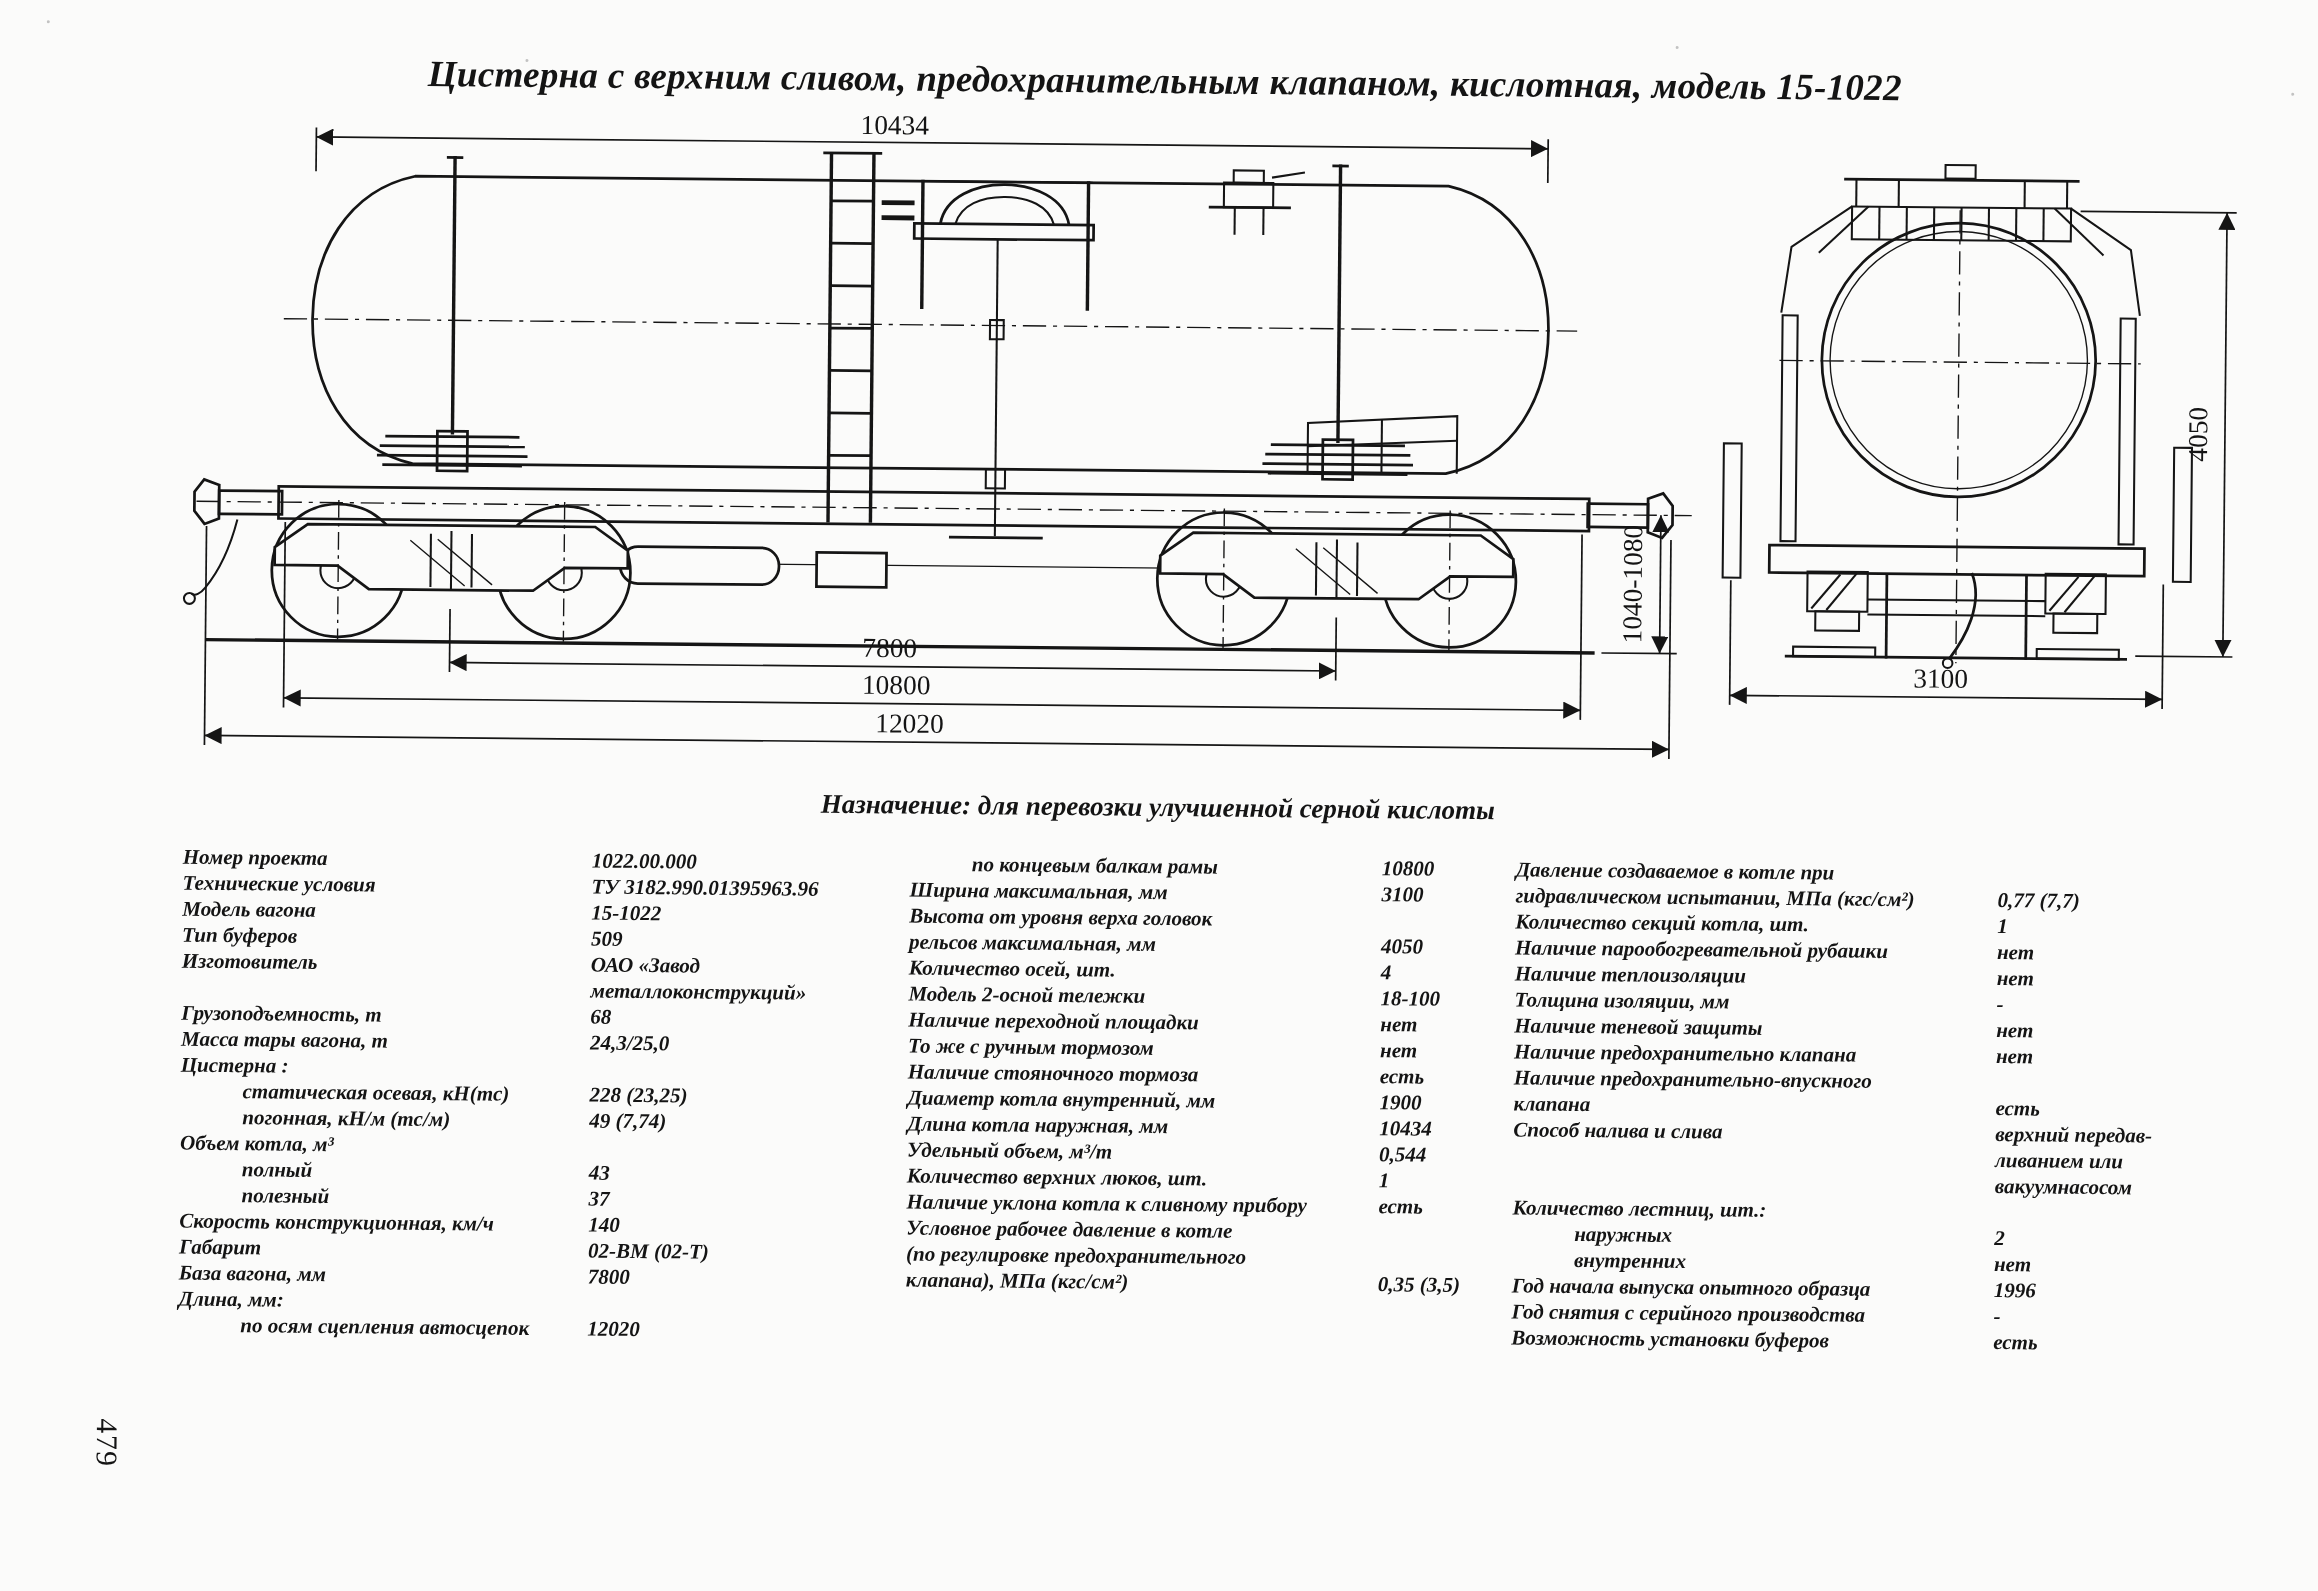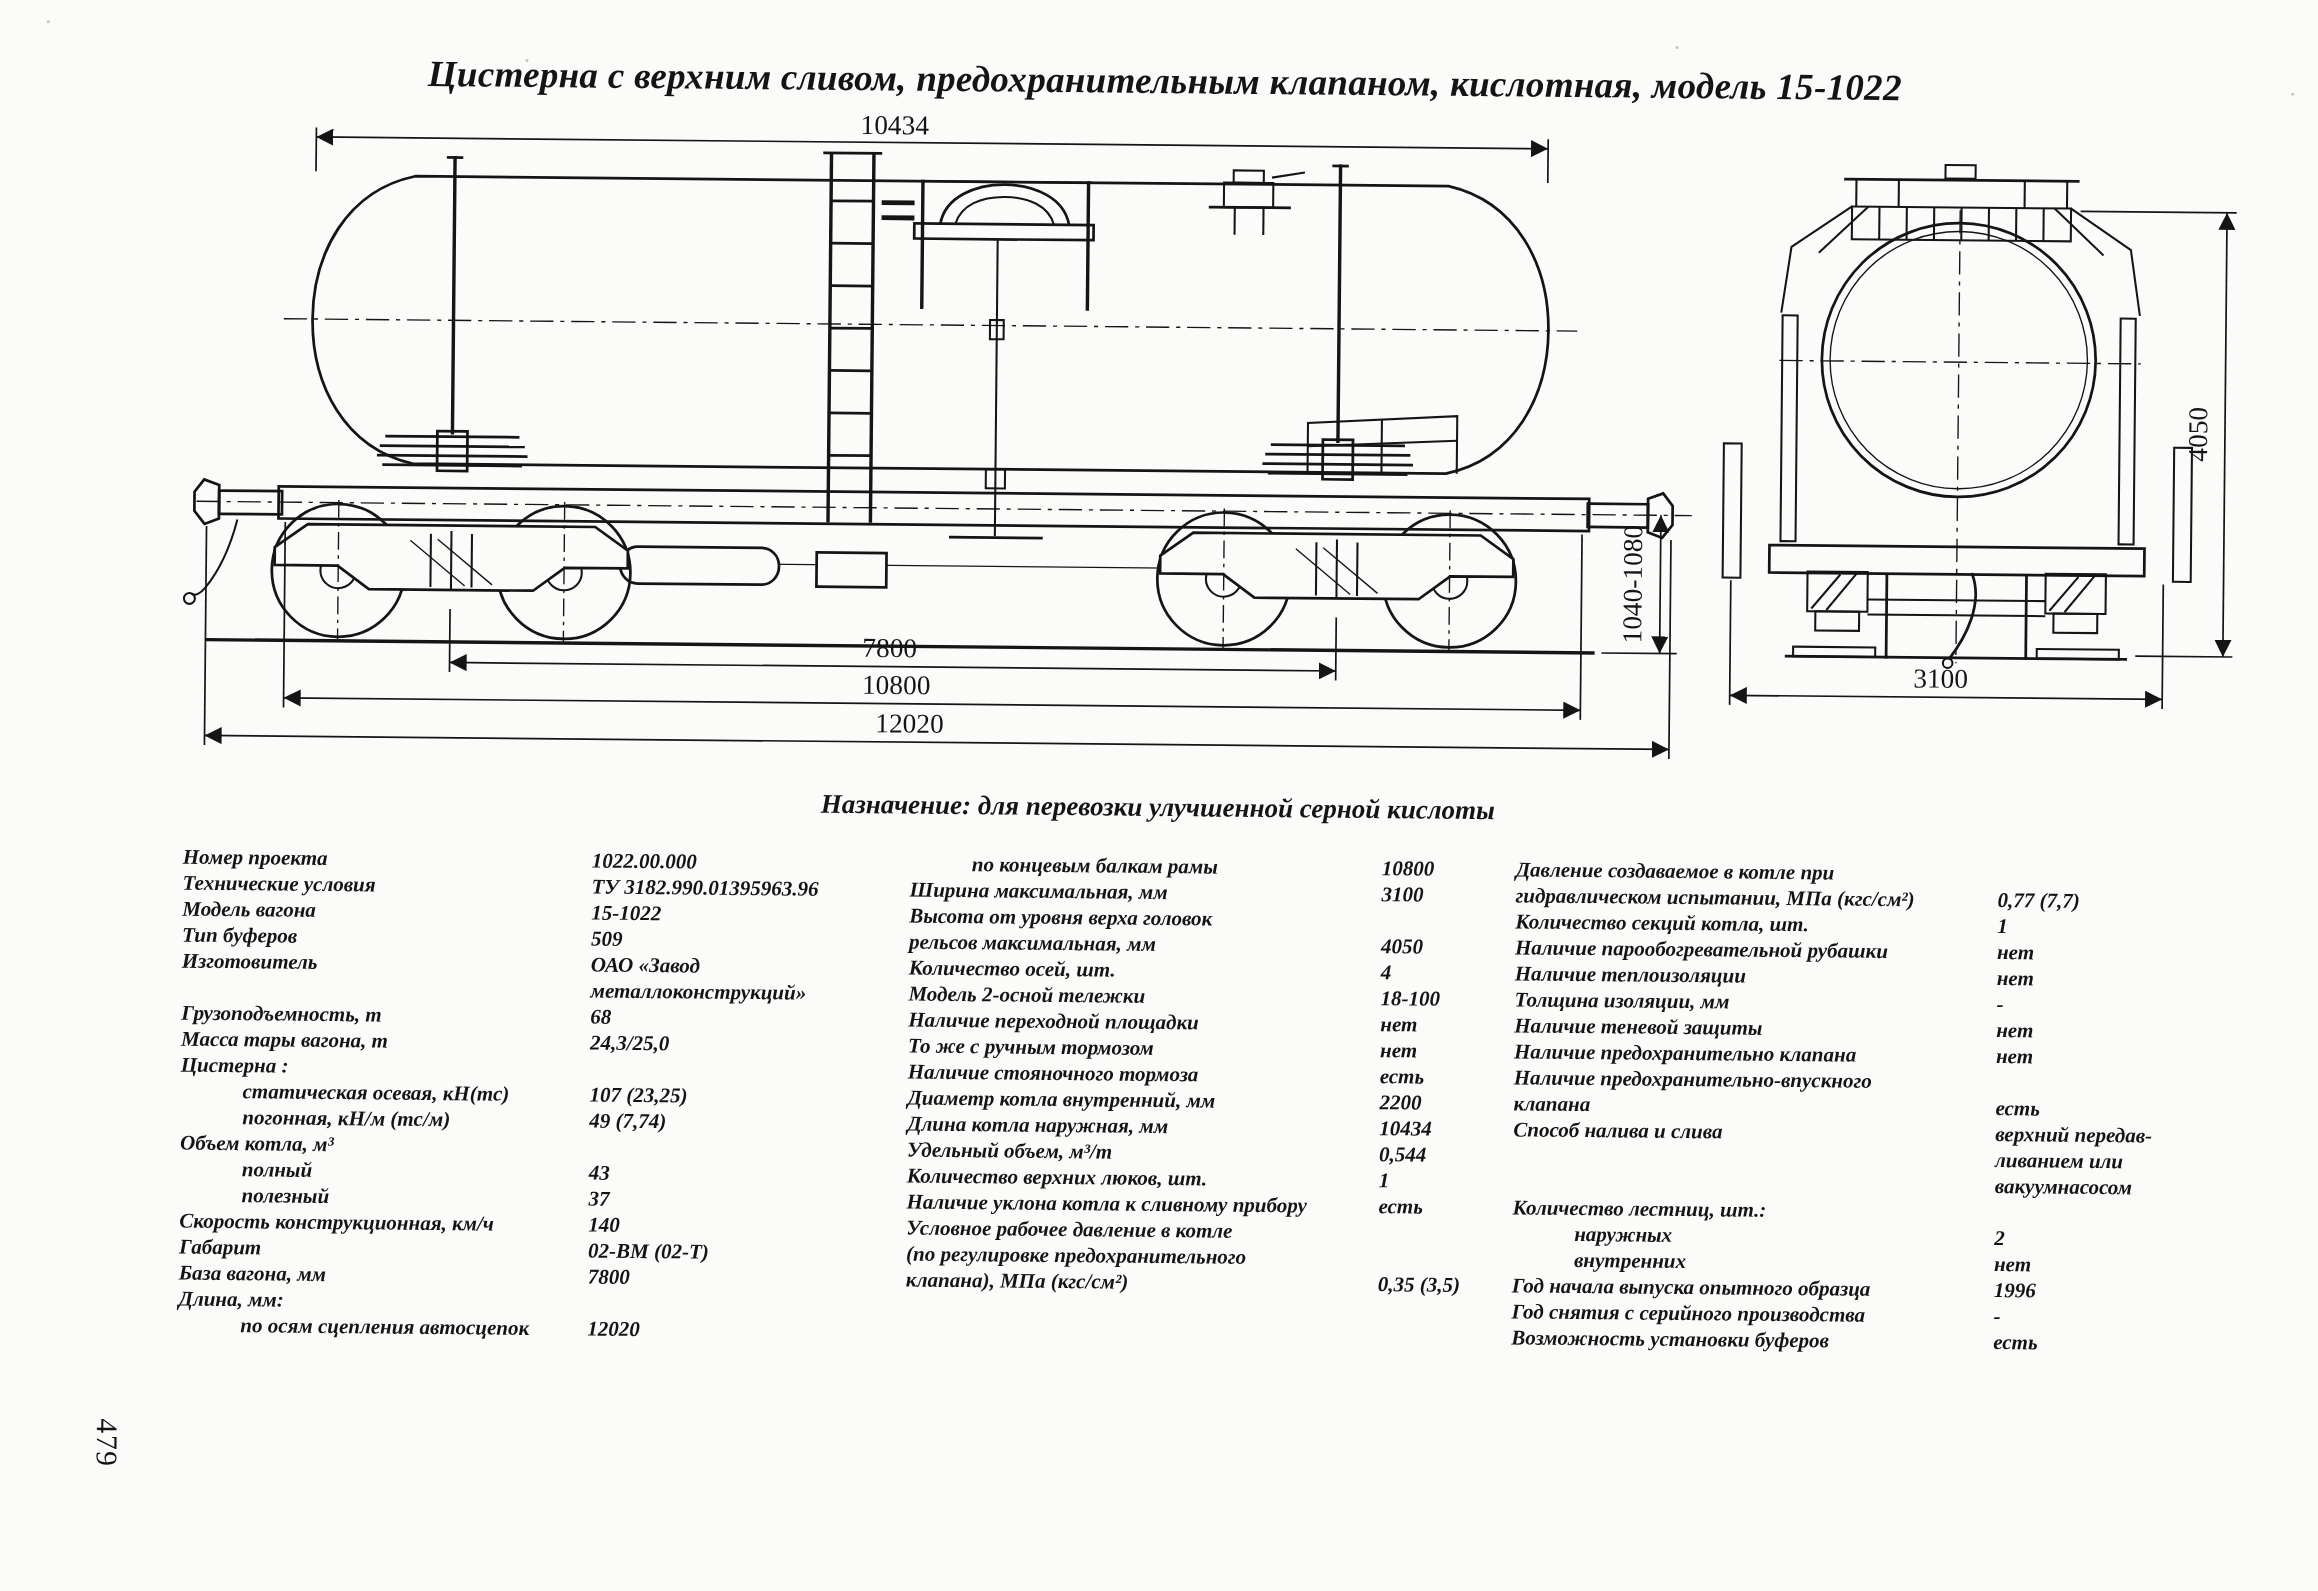--- a/index.html
+++ b/index.html
@@ -300,21 +300,21 @@
     <div class="col col1">
       <div class="r"><span class="l">Номер проекта</span><span class="v">1022.00.000</span></div>
       <div class="r"><span class="l">Технические условия</span><span class="v">ТУ 3182.990.01395963.96</span></div>
       <div class="r"><span class="l">Модель вагона</span><span class="v">15-1022</span></div>
       <div class="r"><span class="l">Тип буферов</span><span class="v">509</span></div>
       <div class="r"><span class="l">Изготовитель</span><span class="v">ОАО «Завод</span></div>
       <div class="r"><span class="l"></span><span class="v">металлоконструкций»</span></div>
       <div class="r"><span class="l">Грузоподъемность, т</span><span class="v">68</span></div>
       <div class="r"><span class="l">Масса тары вагона, т</span><span class="v">24,3/25,0</span></div>
       <div class="r"><span class="l">Цистерна :</span><span class="v"></span></div>
-      <div class="r"><span class="l ind">статическая осевая, кН(тс)</span><span class="v">107 (23,25)</span></div>
+      <div class="r"><span class="l ind">статическая осевая, кН(тс)</span><span class="v">228 (23,25)</span></div>
       <div class="r"><span class="l ind">погонная, кН/м (тс/м)</span><span class="v">49 (7,74)</span></div>
       <div class="r"><span class="l">Объем котла, м³</span><span class="v"></span></div>
       <div class="r"><span class="l ind">полный</span><span class="v">43</span></div>
       <div class="r"><span class="l ind">полезный</span><span class="v">37</span></div>
       <div class="r"><span class="l">Скорость конструкционная, км/ч</span><span class="v">140</span></div>
       <div class="r"><span class="l">Габарит</span><span class="v">02-ВМ (02-Т)</span></div>
       <div class="r"><span class="l">База вагона, мм</span><span class="v">7800</span></div>
       <div class="r"><span class="l">Длина, мм:</span><span class="v"></span></div>
       <div class="r"><span class="l ind">по осям сцепления автосцепок</span><span class="v">12020</span></div>
     </div>
@@ -322,21 +322,21 @@
     <div class="col col2">
       <div class="r"><span class="l ind">по концевым балкам рамы</span><span class="v">10800</span></div>
       <div class="r"><span class="l">Ширина максимальная, мм</span><span class="v">3100</span></div>
       <div class="r"><span class="l">Высота от уровня верха головок</span><span class="v"></span></div>
       <div class="r"><span class="l">рельсов максимальная, мм</span><span class="v">4050</span></div>
       <div class="r"><span class="l">Количество осей, шт.</span><span class="v">4</span></div>
       <div class="r"><span class="l">Модель 2-осной тележки</span><span class="v">18-100</span></div>
       <div class="r"><span class="l">Наличие переходной площадки</span><span class="v">нет</span></div>
       <div class="r"><span class="l">То же с ручным тормозом</span><span class="v">нет</span></div>
       <div class="r"><span class="l">Наличие стояночного тормоза</span><span class="v">есть</span></div>
-      <div class="r"><span class="l">Диаметр котла внутренний, мм</span><span class="v">2200</span></div>
+      <div class="r"><span class="l">Диаметр котла внутренний, мм</span><span class="v">1900</span></div>
       <div class="r"><span class="l">Длина котла наружная, мм</span><span class="v">10434</span></div>
       <div class="r"><span class="l">Удельный объем, м³/т</span><span class="v">0,544</span></div>
       <div class="r"><span class="l">Количество верхних люков, шт.</span><span class="v">1</span></div>
       <div class="r"><span class="l">Наличие уклона котла к сливному прибору</span><span class="v">есть</span></div>
       <div class="r"><span class="l">Условное рабочее давление в котле</span><span class="v"></span></div>
       <div class="r"><span class="l">(по регулировке предохранительного</span><span class="v"></span></div>
       <div class="r"><span class="l">клапана), МПа (кгс/см²)</span><span class="v">0,35 (3,5)</span></div>
     </div>
 
     <div class="col col3">

